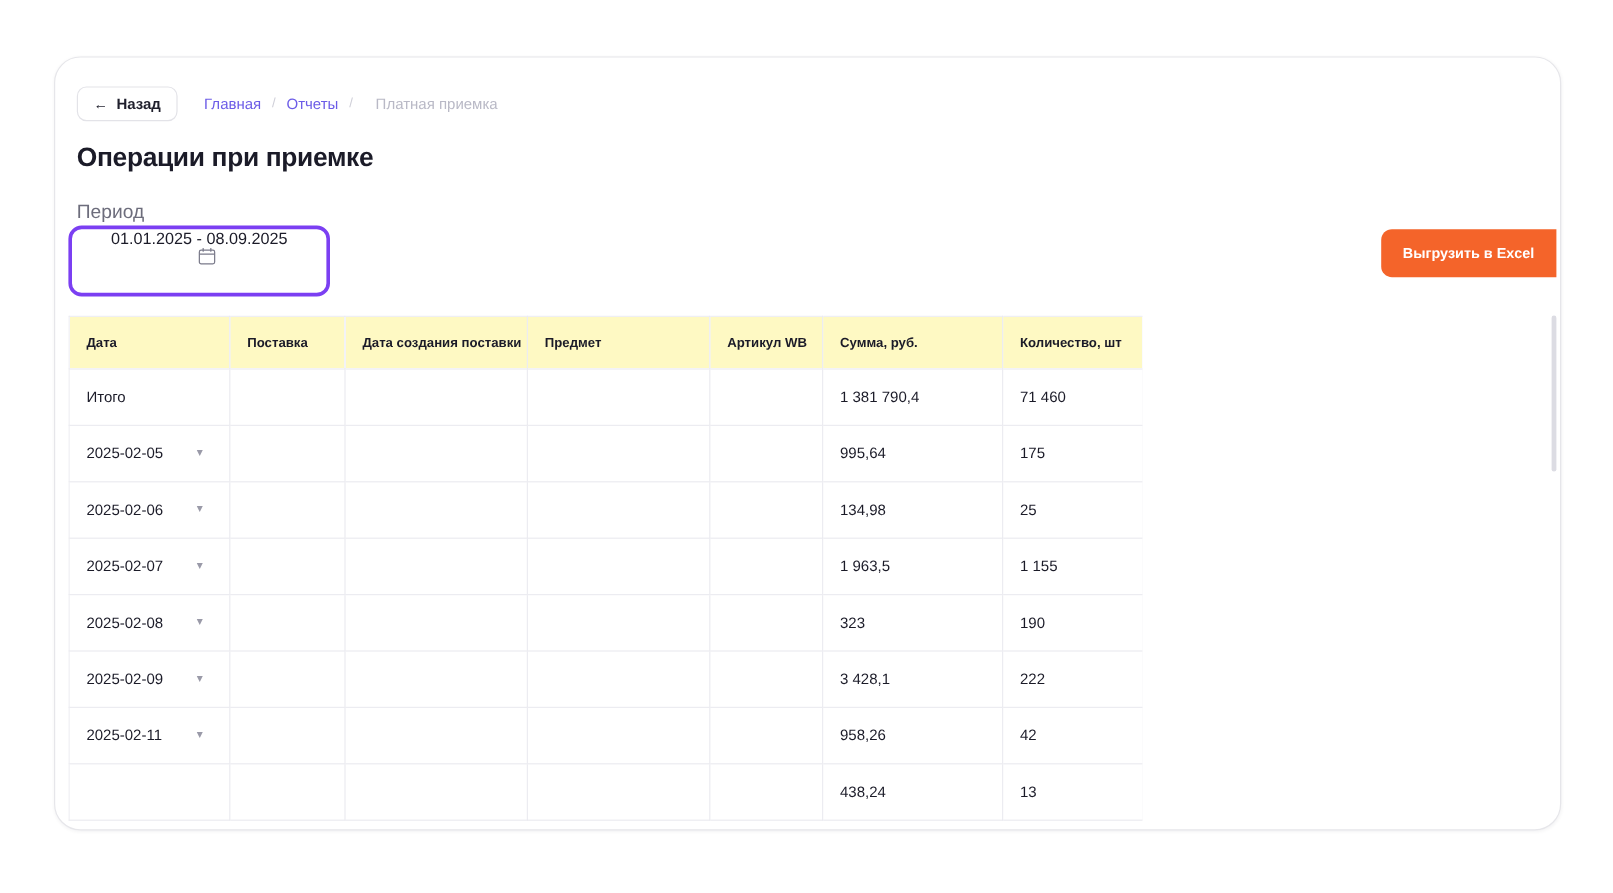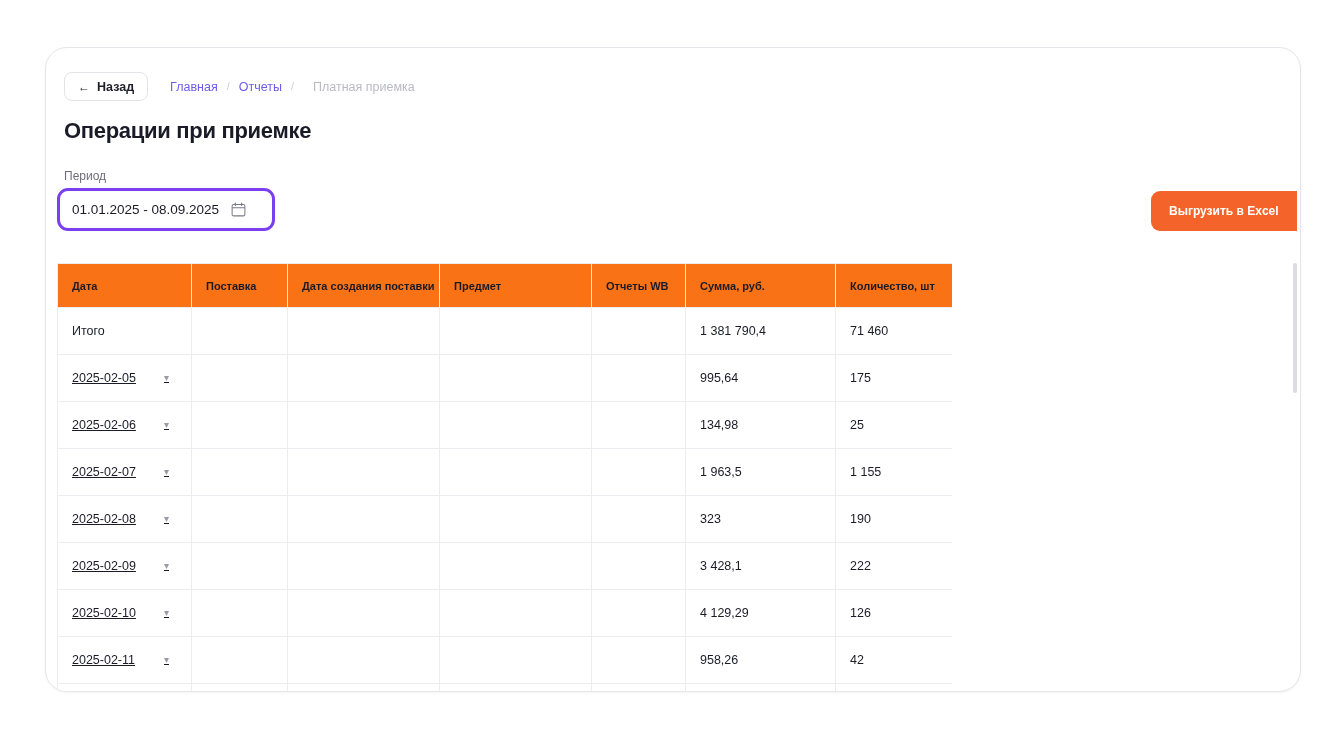--- a/index.html
+++ b/index.html
@@ -104,38 +104,39 @@
     letter-spacing: -0.3px;
     color: #1b1b28;
     white-space: nowrap;
   }
 
   
   .period-label {
     position: absolute;
     left: 18px;
     top: 121px;
-    font-size: 12px;
+    font-size: 16px;
     color: #6d6d7c;
   }
 
   .period-field {
     position: absolute;
     left: 11px;
     top: 140px;
     width: 218px;
-    height: 43px;
+    height: 59px;
     border: 3px solid #7b3ff2;
     border-radius: 11px;
     box-sizing: border-box;
     display: flex;
     align-items: center;
     padding: 0 12px;
     background: #ffffff;
     cursor: pointer;
+    flex-direction: column;
   }
   .period-value {
     font-size: 13.5px;
     color: #1b1b28;
     font-weight: normal;
     white-space: nowrap;
   }
   .calendar-icon {
     margin-left: 12px;
     width: 15px;
@@ -189,35 +190,34 @@
     color: #1b1b28;
     overflow: hidden;
     white-space: nowrap;
   }
 
   table.report thead th {
     height: 43px;
     font-size: 11px;
     font-weight: bold;
     color: #1b1b28;
-    background: #f97316;
+    background: #fef9c3;
   }
 
   table.report tbody td {
     height: 46px;
     font-weight: normal;
   }
 
   tr.total-row td {
     font-weight: normal;
   }
 
   .date-cell {
     position: relative;
-    text-decoration: underline;
   }
   .date-cell .inner {
     display: flex;
     align-items: center;
     justify-content: space-between;
     gap: 10px;
   }
   .chev {
     color: #9a9aa8;
     font-size: 10px;
@@ -303,21 +303,21 @@
                 <col class="c-article">
                 <col class="c-sum">
                 <col class="c-qty">
             </colgroup>
             <thead>
               <tr>
                 <th>Дата</th>
                 <th>Поставка</th>
                 <th>Дата создания поставки</th>
                 <th>Предмет</th>
-                <th>Отчеты WB</th>
+                <th>Артикул WB</th>
                 <th>Сумма, руб.</th>
                 <th>Количество, шт</th>
               </tr>
             </thead>
             <tbody>
               <tr class="total-row">
                 <td>Итого</td>
                 <td></td>
                 <td></td>
                 <td></td>
@@ -394,34 +394,20 @@
                   </span>
                 </td>
                 <td></td>
                 <td></td>
                 <td></td>
                 <td></td>
                 <td>3 428,1</td>
                 <td>222</td>
               </tr>
 
-              <tr>
-                <td class="date-cell">
-                  <span class="inner">
-                    <span>2025-02-10</span>
-                    <span class="chev">▾</span>
-                  </span>
-                </td>
-                <td></td>
-                <td></td>
-                <td></td>
-                <td></td>
-                <td>4 129,29</td>
-                <td>126</td>
-              </tr>
 
               <tr>
                 <td class="date-cell">
                   <span class="inner">
                     <span>2025-02-11</span>
                     <span class="chev">▾</span>
                   </span>
                 </td>
                 <td></td>
                 <td></td>

